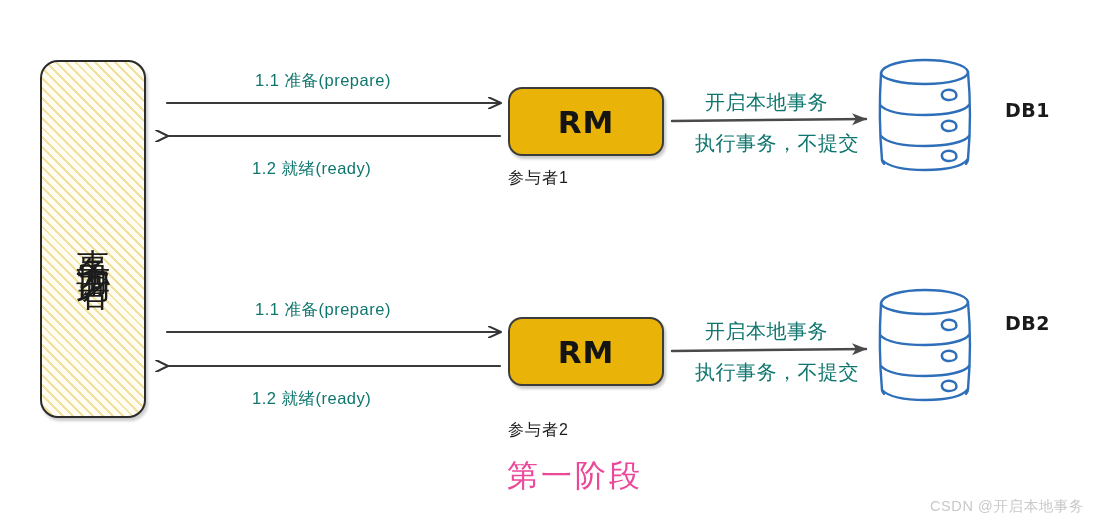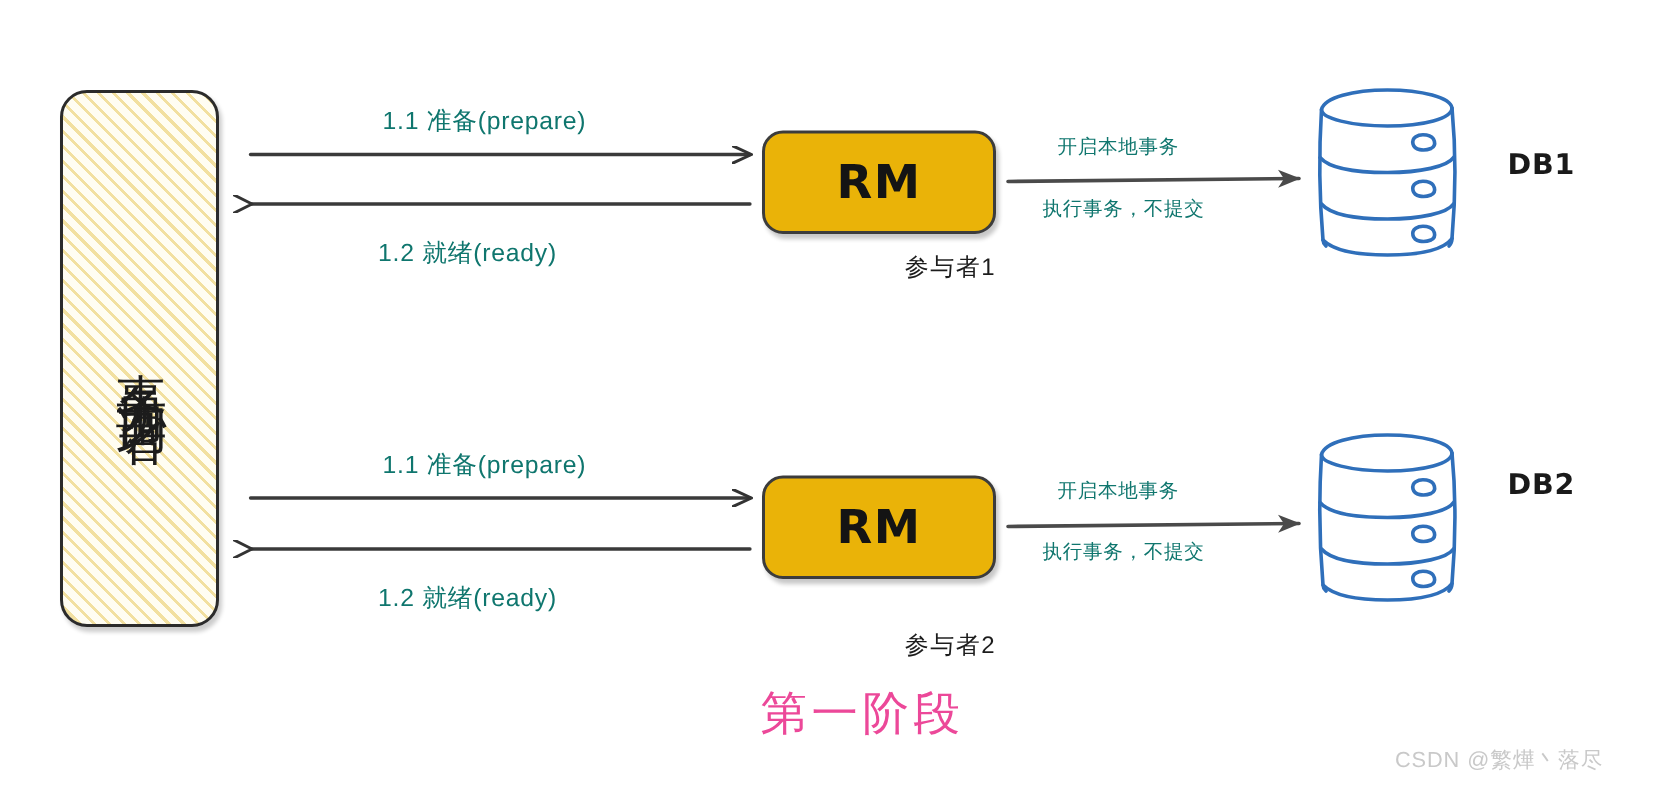--- a/index.html
+++ b/index.html
@@ -68,34 +68,34 @@
   .rm-text {
     font-family: "DejaVu Sans", sans-serif;
     font-size: 31px;
     font-weight: 700;
     letter-spacing: 1px;
     color: #141414;
   }
   .participant-label {
     font-size: 16px;
     color: #1c1c1c;
-    text-align: right;
+    text-align: left;
     width: 156px;
     letter-spacing: 1px;
   }
 
   
   .arrow-label {
     font-size: 16.5px;
     color: #0f766e;
     white-space: nowrap;
     letter-spacing: 0.5px;
   }
   .arrow-label.small {
-    font-size: 13px;
+    font-size: 20px;
   }
 
   
   .db-label {
     font-family: "DejaVu Sans", sans-serif;
     font-size: 19px;
     font-weight: 600;
     color: #1a1a1a;
     letter-spacing: 0.5px;
   }
@@ -208,13 +208,13 @@
 </div>
 <div class="abs participant-label" style="left:508px; top:420px;">参与者2</div>
 
 <div class="abs arrow-label small" style="left:705px; top:318px;">开启本地事务</div>
 <div class="abs arrow-label small" style="left:695px; top:359px;">执行事务，不提交</div>
 
 <div class="abs db-label" style="left:1005px; top:312px;">DB2</div>
 
 <div class="abs stage-title" style="left:507px; top:455px;">第一阶段</div>
 
-<div class="abs watermark" style="left:930px; top:497px;">CSDN @繁燁丶落尽</div>
+<div class="abs watermark" style="left:930px; top:497px;">CSDN @开启本地事务</div>
 
 </body></html>

